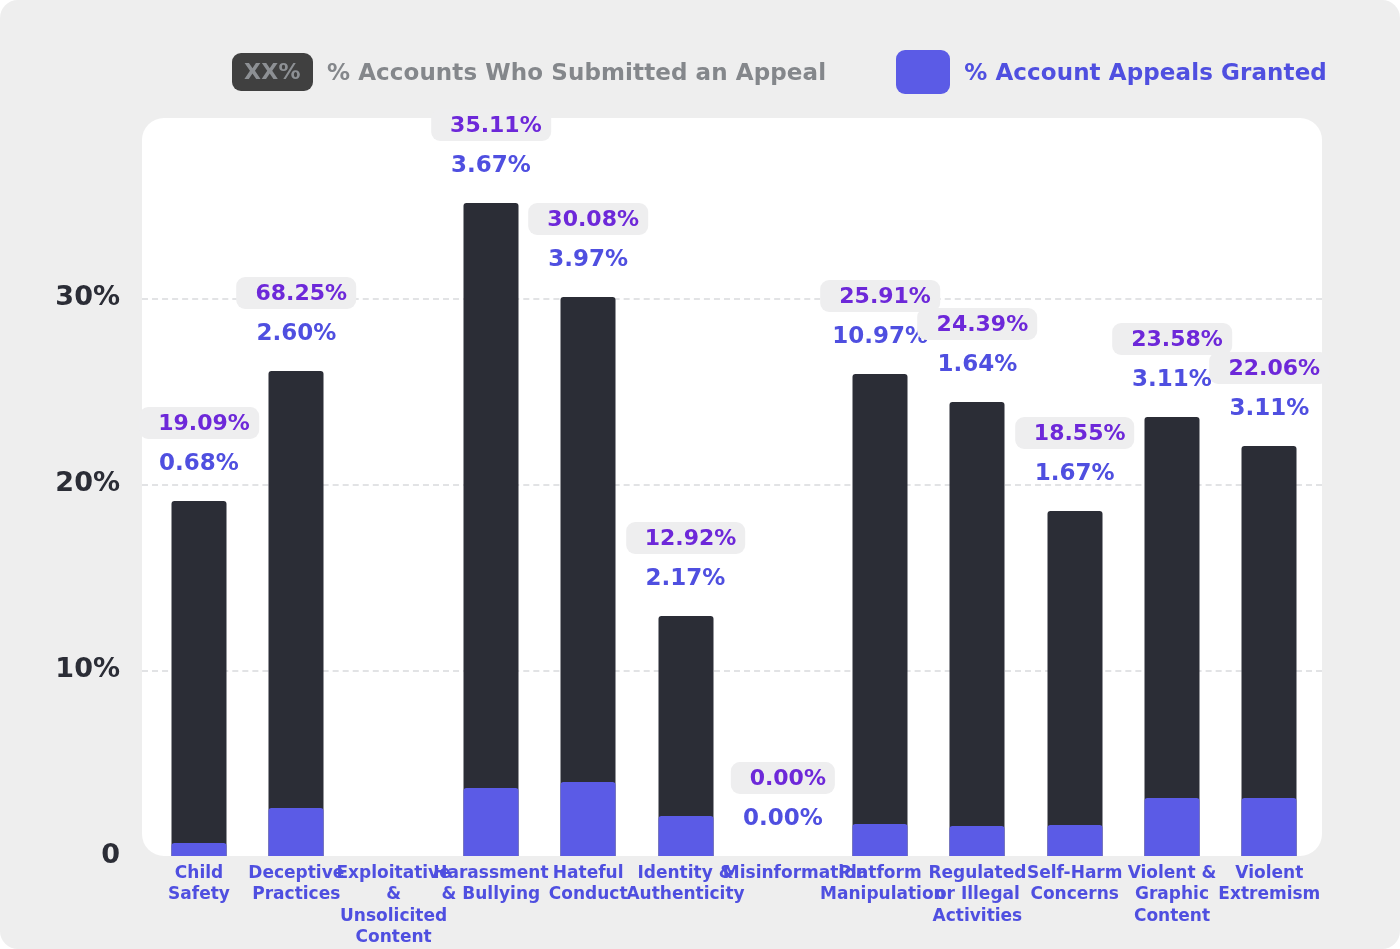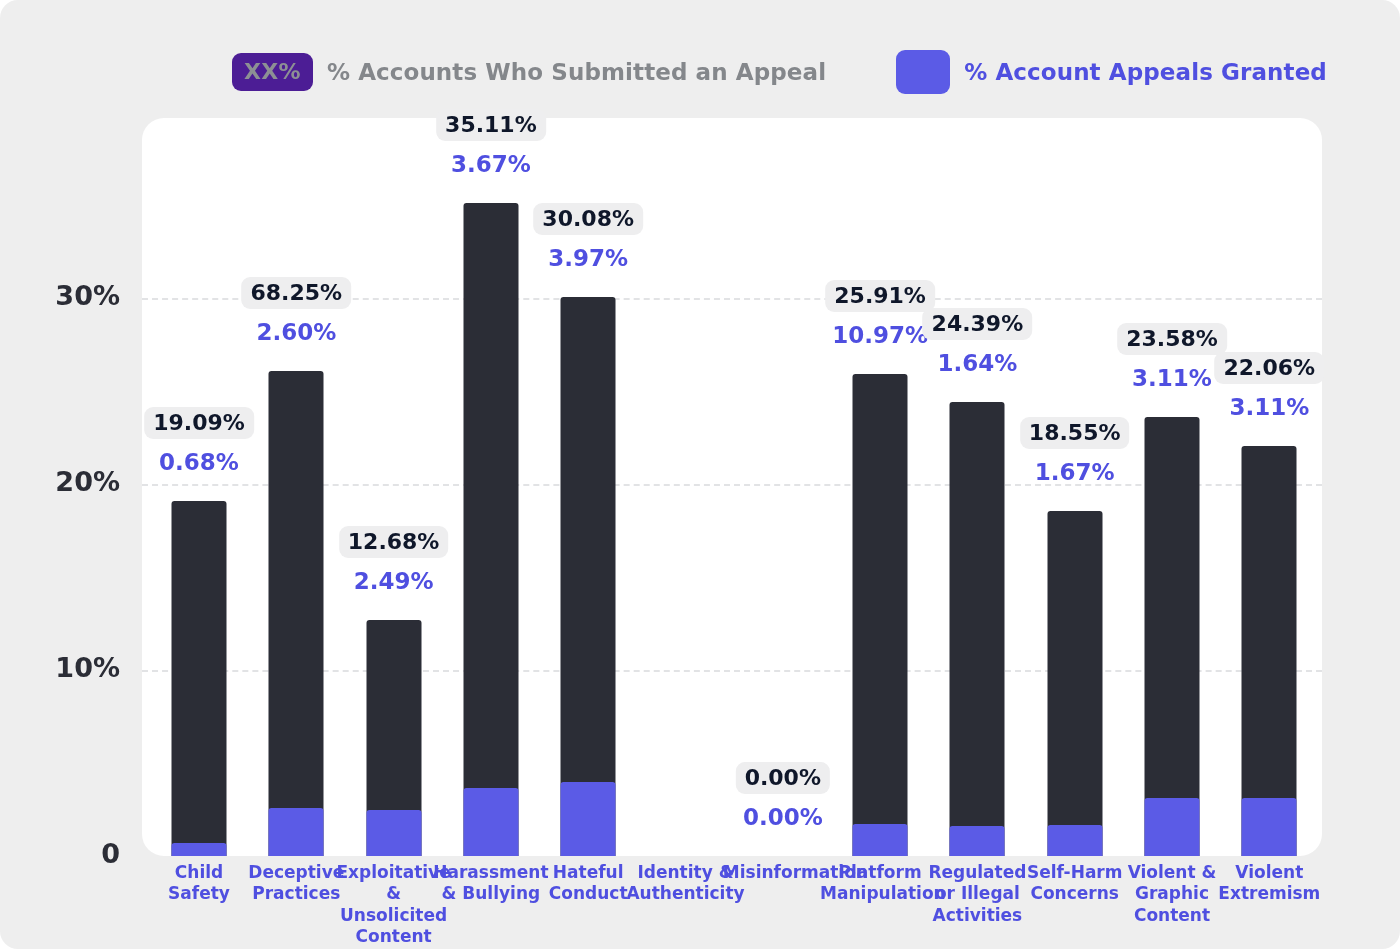--- a/index.html
+++ b/index.html
@@ -30,21 +30,21 @@
     display: flex;
     align-items: center;
     gap: 70px;
   }
   .legend-item {
     display: flex;
     align-items: center;
     gap: 14px;
   }
   .legend-swatch-grey {
-    background: #4c1d95;
+    background: #404040;
     color: #8d9094;
     font-weight: bold;
     font-size: 22px;
     border-radius: 9px;
     padding: 6px 12px 7px 12px;
     letter-spacing: 0.3px;
   }
   .legend-label-grey {
     color: #84878b;
     font-size: 23px;
@@ -137,25 +137,25 @@
     width: 55px;
     background: #5b5be6;
     border-radius: 3px 3px 0 0;
   }
   .lbl-grey {
     position: absolute;
     left: 50%;
     transform: translateX(-50%);
     white-space: nowrap;
     background: #eeeeef;
-    color: #0f172a;
+    color: #6d28d9;
     font-size: 22px;
     font-weight: bold;
     border-radius: 9px;
-    padding: 3px 9px 4px 9px;
+    padding: 3px 9px 4px 19px;
   }
   .lbl-blue {
     position: absolute;
     left: 50%;
     transform: translateX(-50%);
     white-space: nowrap;
     color: #4f4fe0;
     font-size: 23px;
     font-weight: bold;
   }
@@ -212,43 +212,43 @@
           <div class="lbl-blue" style="bottom: 381.074px;">0.68%</div>
         </div>
         <div class="bar-group" style="left: 99.3px; height: 738px;">
           <div class="bar-col" style="height: 738px;">
             <div class="bar-dark" style="height: 484.902px;"></div>
             <div class="bar-blue" style="height: 48.36px;"></div>
           </div>
           <div class="lbl-grey" style="bottom: 546.902px;">68.25%</div>
           <div class="lbl-blue" style="bottom: 510.902px;">2.60%</div>
         </div>
-        <div class="bar-group" style="left: 196.6px; height: 738px;">
-          <div class="bar-col" style="height: 738px;">
-            <div class="bar-dark" style="height: 235.848px;"></div>
-            <div class="bar-blue" style="height: 46.314px;"></div>
-          </div>
-          <div class="lbl-grey" style="bottom: 297.848px;">12.68%</div>
-          <div class="lbl-blue" style="bottom: 261.848px;">2.49%</div>
-        </div>
         <div class="bar-group" style="left: 293.9px; height: 738px;">
           <div class="bar-col" style="height: 738px;">
             <div class="bar-dark" style="height: 653.046px;"></div>
             <div class="bar-blue" style="height: 68.262px;"></div>
           </div>
           <div class="lbl-grey" style="bottom: 715.046px;">35.11%</div>
           <div class="lbl-blue" style="bottom: 679.046px;">3.67%</div>
         </div>
         <div class="bar-group" style="left: 391.2px; height: 738px;">
           <div class="bar-col" style="height: 738px;">
             <div class="bar-dark" style="height: 559.488px;"></div>
             <div class="bar-blue" style="height: 73.842px;"></div>
           </div>
           <div class="lbl-grey" style="bottom: 621.488px;">30.08%</div>
           <div class="lbl-blue" style="bottom: 585.488px;">3.97%</div>
+        </div>
+        <div class="bar-group" style="left: 488.5px; height: 738px;">
+          <div class="bar-col" style="height: 738px;">
+            <div class="bar-dark" style="height: 240.312px;"></div>
+            <div class="bar-blue" style="height: 40.362px;"></div>
+          </div>
+          <div class="lbl-grey" style="bottom: 302.312px;">12.92%</div>
+          <div class="lbl-blue" style="bottom: 266.312px;">2.17%</div>
         </div>
         <div class="bar-group" style="left: 585.8px; height: 738px;">
           <div class="bar-col" style="height: 738px;"></div>
           <div class="lbl-grey" style="bottom: 62px;">0.00%</div>
           <div class="lbl-blue" style="bottom: 26px;">0.00%</div>
         </div>
         <div class="bar-group" style="left: 683.1px; height: 738px;">
           <div class="bar-col" style="height: 738px;">
             <div class="bar-dark" style="height: 481.926px;"></div>
             <div class="bar-blue" style="height: 32.178px;"></div>

